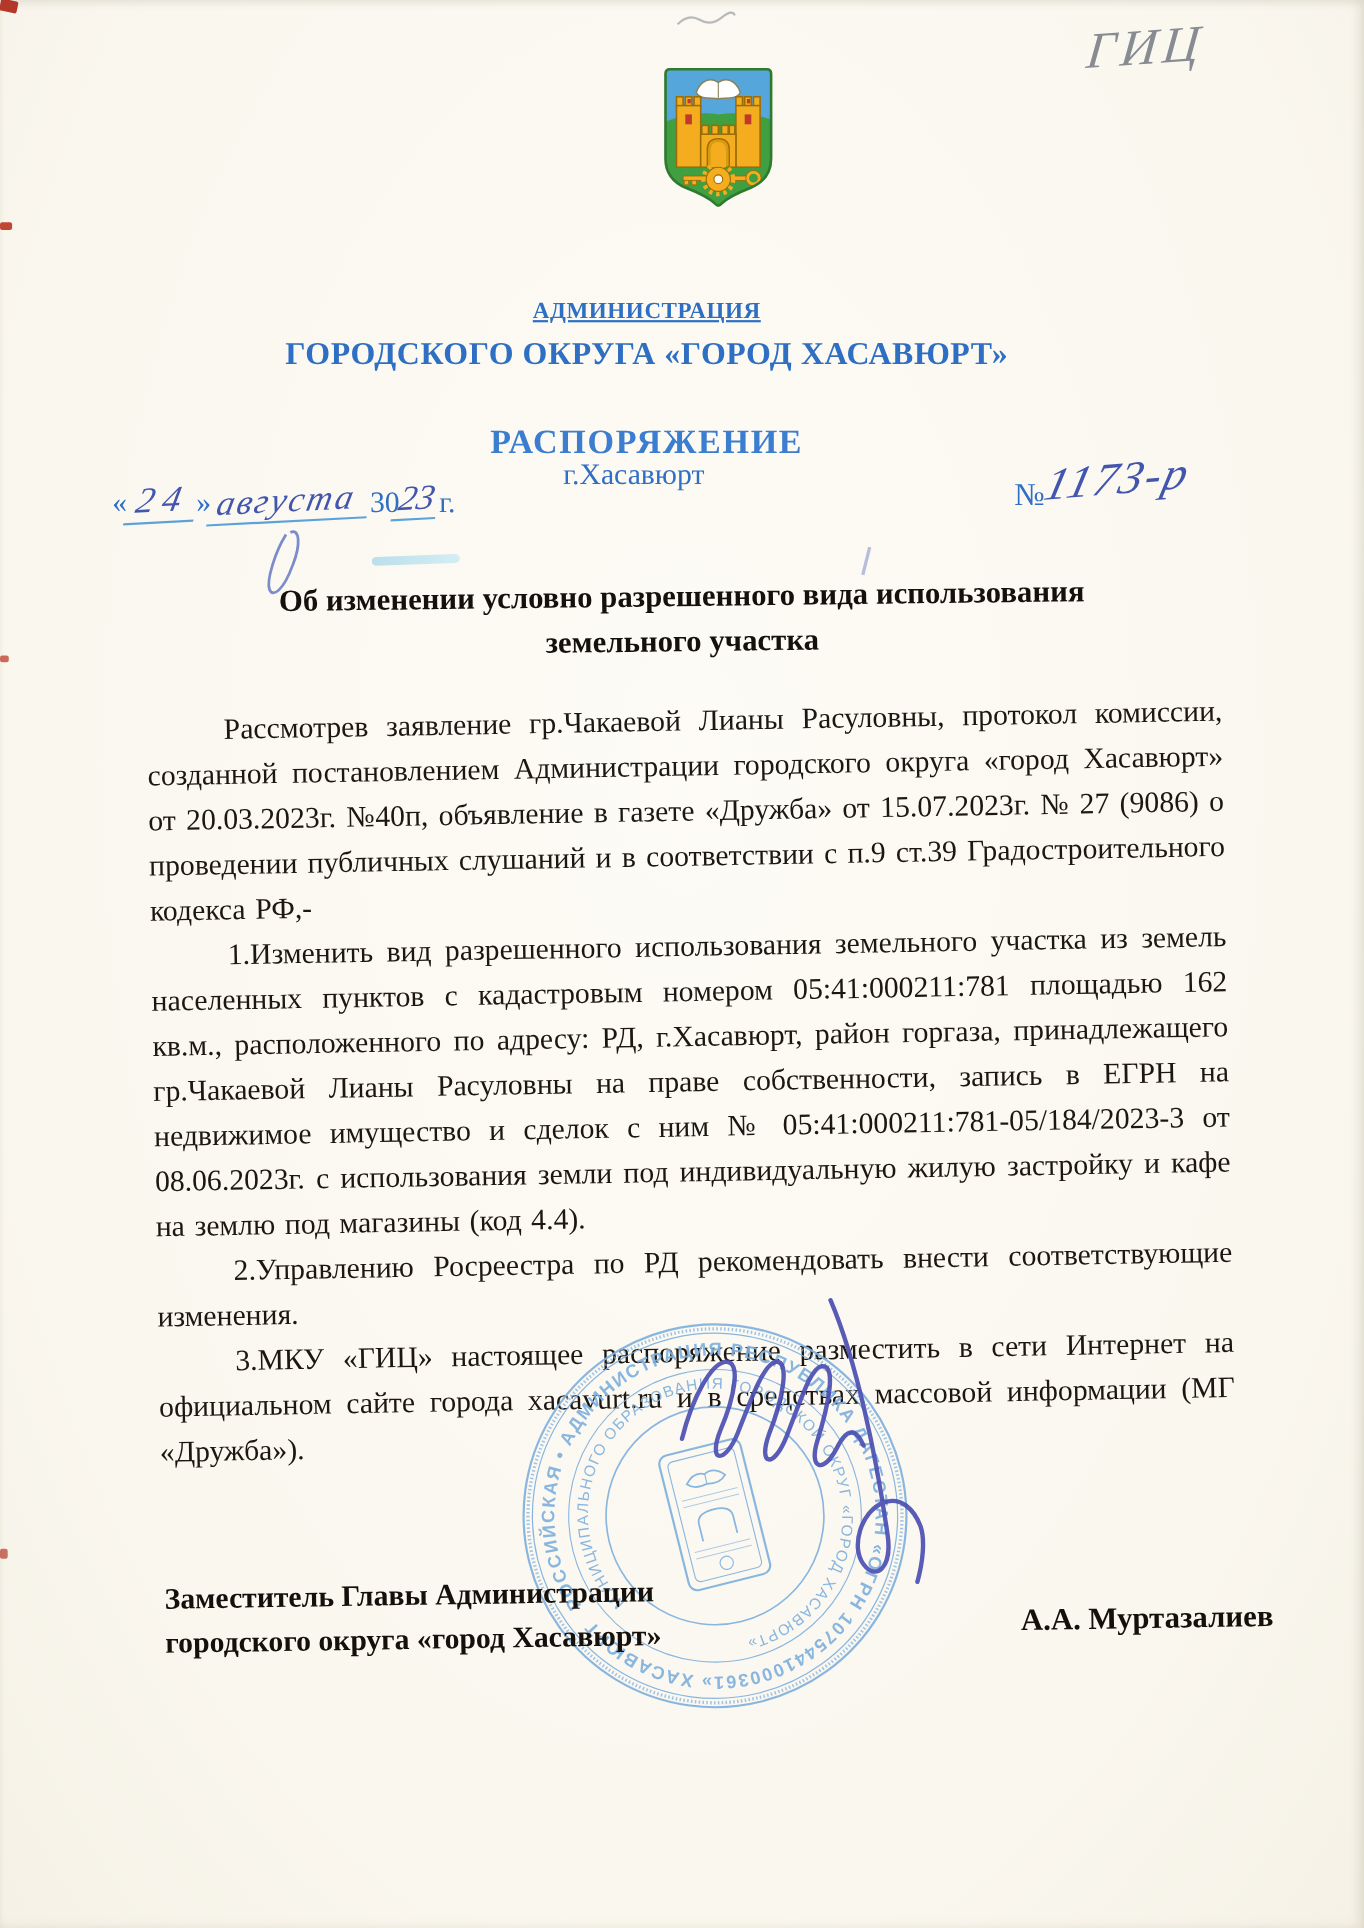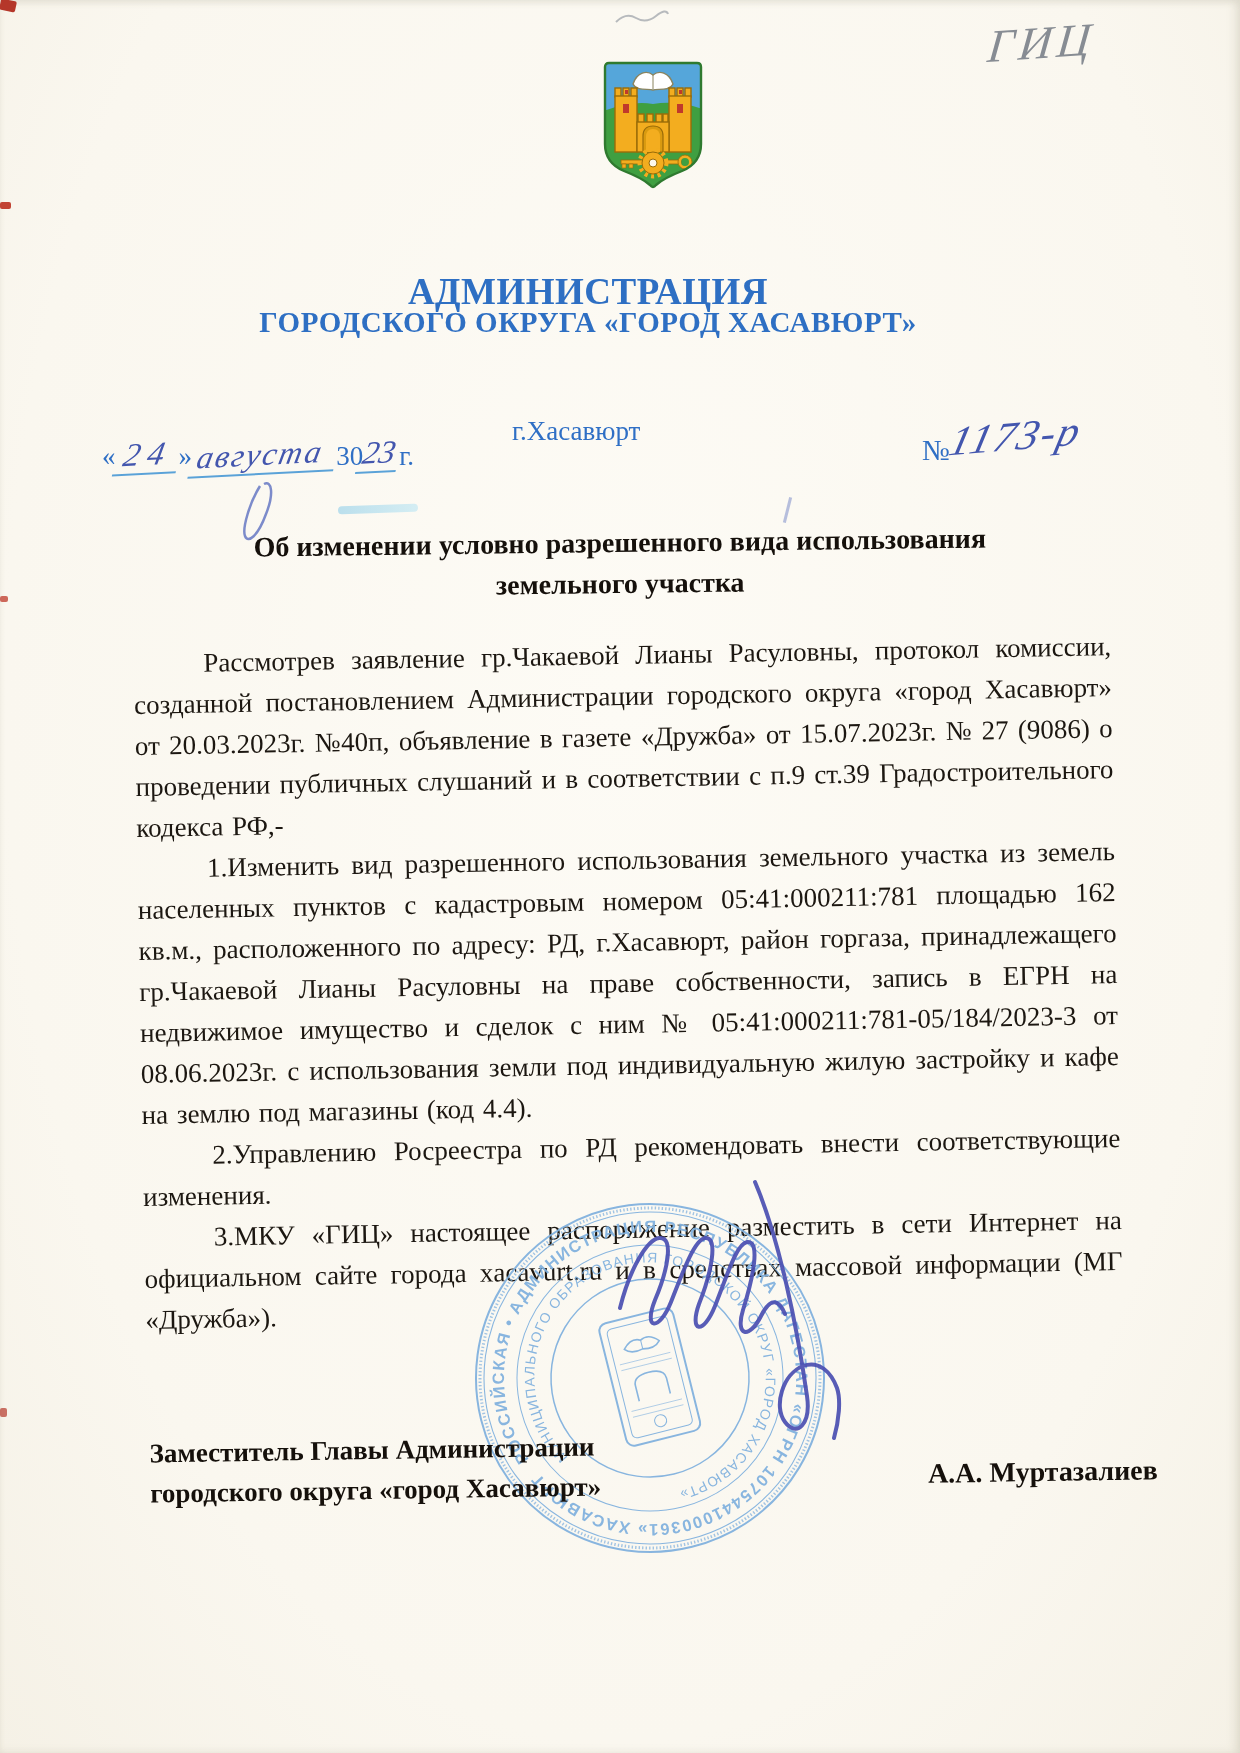--- a/index.html
+++ b/index.html
@@ -8,21 +8,21 @@
     background: radial-gradient(ellipse at 50% 40%, #fdfbf5 0%, #faf7ef 70%, #f5f1e6 100%);
     box-shadow: inset -5px 0 10px rgba(120,110,85,.14), inset 0 3px 6px rgba(120,110,85,.08);
     font-family:"Liberation Serif", serif;
   }
   .abs { position:absolute; }
   .center-col { position:absolute; left:0; width:1176px; text-align:center; }
   .blue { color:#2e6fc3; }
   .hdr { font-weight:bold; letter-spacing:.5px; }
   .republic { top:190px; font-size:31px; }
   .republic span { border-bottom:3px solid #2e6fc3; padding:0 4px 3px 4px; }
-  .org1 { top:270px; font-size:37px; }
+  .org1 { top:270px; font-size:21px;text-decoration:underline; }
   .org2 { top:306px; font-size:29px; }
   .doctype { top:384px; font-size:31px; letter-spacing:1.5px; color:#3b7ecf; }
   
   .meta-left { left:102px; top:436px; font-size:27px; color:#2f6fc5; white-space:nowrap; }
   .hw {
     font-style:italic; color:#4356ae; display:inline-block;
     transform:skewX(-14deg) rotate(-3deg); font-weight:normal;
   }
   .u { border-bottom:2px solid #5aa2d8; }
   .hw-day { font-size:33px; letter-spacing:7px; padding:0 8px; }
@@ -113,20 +113,21 @@
   </svg>
 
   <svg class="abs" style="left:612px; top:4px;" width="60" height="30" viewBox="0 0 60 30">
     <path d="M 4,18 Q 14,8 24,14 T 44,12 T 56,10" fill="none" stroke="#9aa0a6" stroke-width="2" opacity=".7"></path>
   </svg>
 
   <div class="abs note-gic">ГИЦ</div>
 
   <div class="center-col hdr blue org1">АДМИНИСТРАЦИЯ</div>
   <div class="center-col hdr blue org2">ГОРОДСКОГО ОКРУГА «ГОРОД ХАСАВЮРТ»</div>
+  <div class="center-col hdr doctype">РАСПОРЯЖЕНИЕ</div>
 
   <div class="abs meta-left">
     <span>«</span><span class="hw hw-day u">24</span><span>»</span><span class="hw hw-month u">августа</span><span>30</span><span class="hw hw-year u">23</span><span>г.</span>
   </div>
   <div class="abs place">г.Хасавюрт</div>
   <div class="abs numsign">№</div>
   <div class="abs hw hw-num">1173-р</div>
 
   <div class="abs title">
     <div>Об изменении условно разрешенного вида использования</div>

